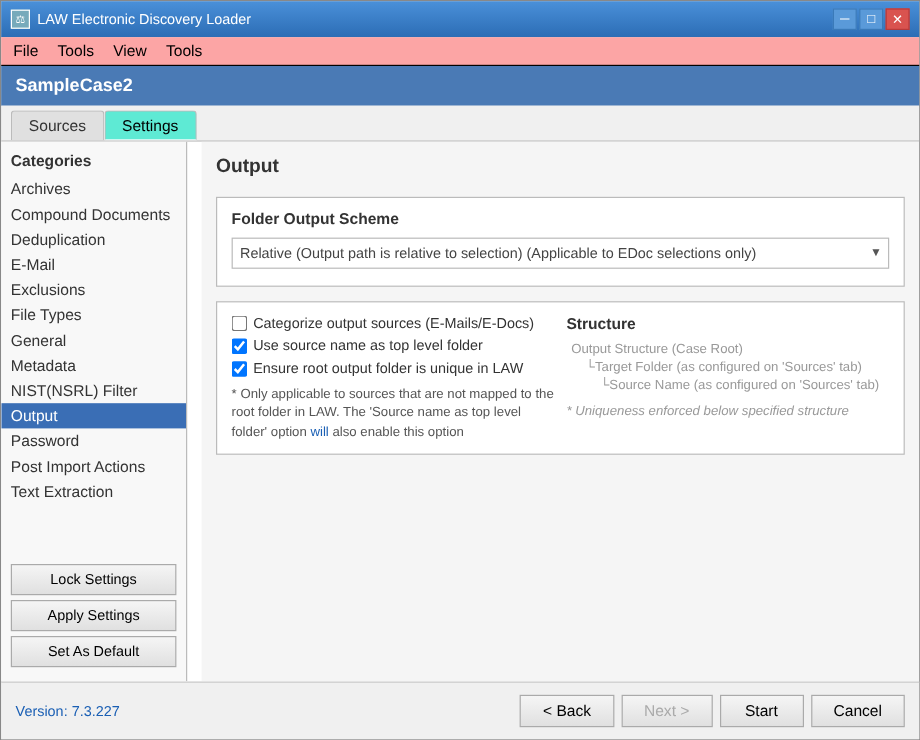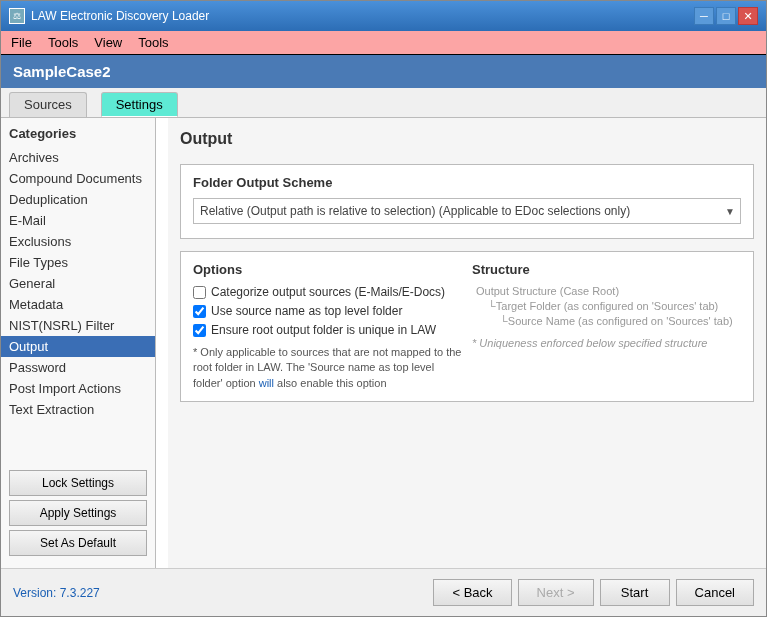--- a/index.html
+++ b/index.html
@@ -95,21 +95,21 @@
     .main-area {
       display: flex;
       flex-direction: column;
       flex: 1;
       overflow: hidden;
     }
     .tabs-row {
       background: #f0f0f0;
       padding: 4px 8px 0 8px;
       display: flex;
-      gap: 14px;
+      gap: 0;
       flex-shrink: 0;
     }
     .tab {
       padding: 4px 14px;
       border: 1px solid #bbb;
       border-bottom: none;
       cursor: pointer;
       font-size: 13px;
       border-radius: 3px 3px 0 0;
     }
@@ -376,21 +376,20 @@
               <option value="Flat">Flat</option>
             </select>
             <span class="dropdown-arrow">▼</span>
           </div>
         </div>
 
         <div class="section-box">
           <div class="two-col">
 
             <div class="options-section">
-              <div class="options-title">Options</div>
               <div class="checkbox-row">
                 <input type="checkbox" id="cb-categorize" style="">
                 <label class="checkbox-label" for="cb-categorize">Categorize output sources (E-Mails/E-Docs)</label>
               </div>
               <div class="checkbox-row">
                 <input type="checkbox" id="cb-source-name" checked="" style="">
                 <label class="checkbox-label" for="cb-source-name">Use source name as top level folder</label>
               </div>
               <div class="checkbox-row">
                 <input type="checkbox" id="cb-unique-root" checked="" style="">

